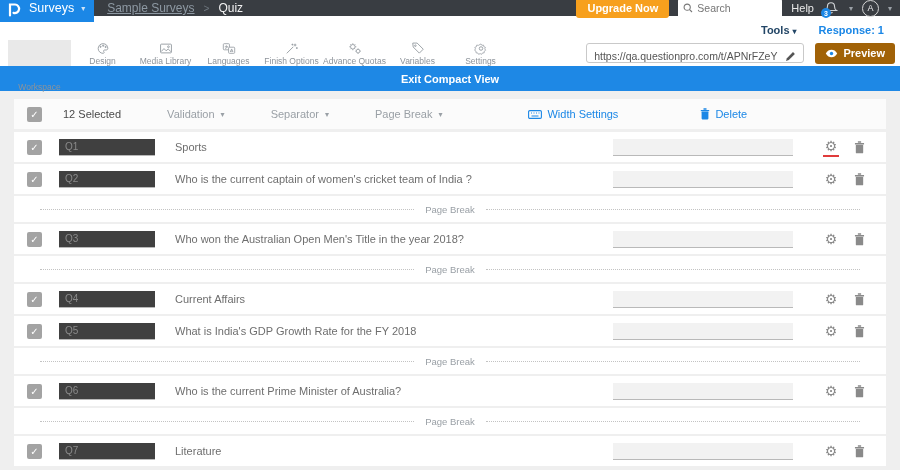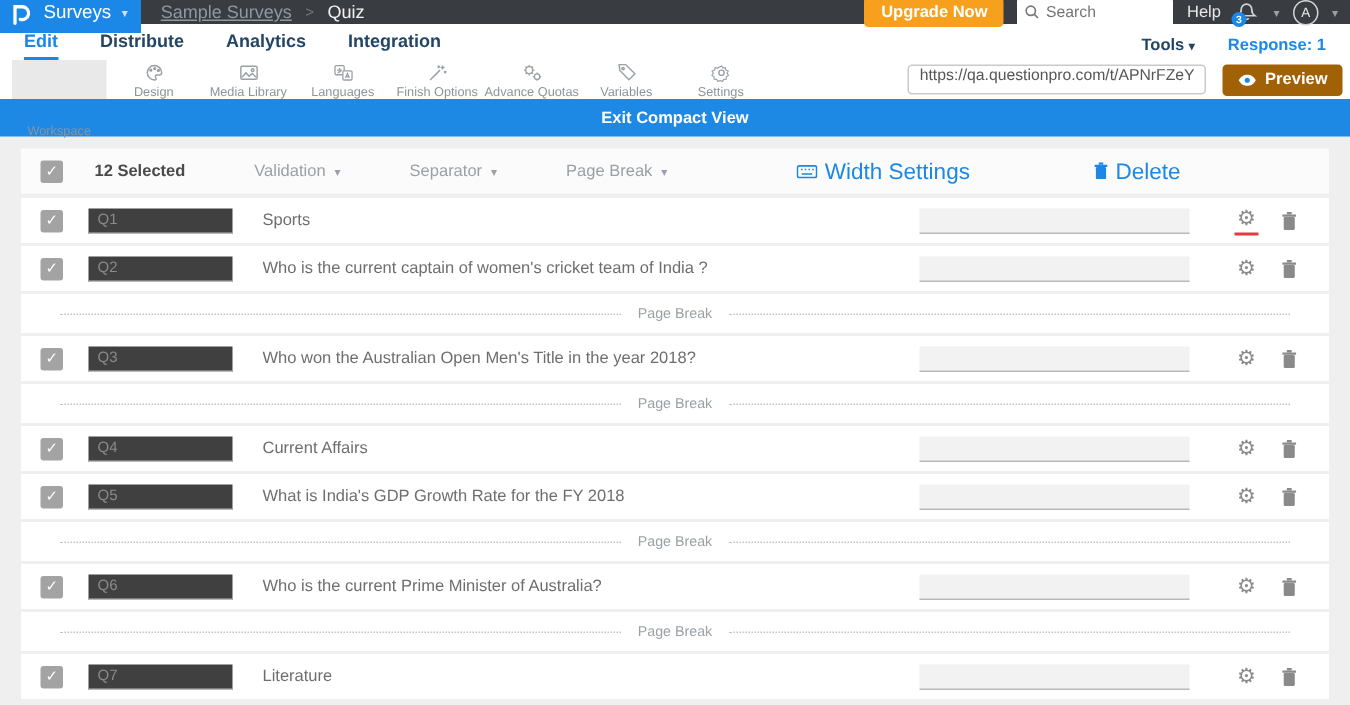--- a/index.html
+++ b/index.html
@@ -45,43 +45,43 @@
 
   
   .icon-toolbar { height:26px; background:#fff; display:flex; align-items:stretch; padding-left:8px; }
   .tool-item { width:63px; display:flex; flex-direction:column; align-items:center;
     justify-content:flex-start; padding-top:2px; gap:1px; cursor:pointer; }
   .tool-item.active { background:#e9e9e9;gap:40px; }
   .tool-item svg { width:14px; height:13px; }
   .tool-label { font-size:8.5px; color:#8d939a; white-space:nowrap; }
   .toolbar-right { margin-left:auto; display:flex; align-items:center; gap:11px; padding-right:5px; }
   .url-box { border:1px solid #c9c9c9; border-radius:3px; height:20px; display:flex;
-    align-items:flex-end; background:#fff; padding:0 7px; gap:8px;flex-direction:column; }
+    align-items:flex-end; background:#fff; padding:0 7px; gap:8px; }
   .url-text { font-size:10.5px; color:#555; white-space:nowrap; }
   .preview-btn { background:#a16207; border:none; color:#fff; border-radius:3px; height:21px;
     padding:0 10px; font-size:11px; font-weight:bold; display:flex; align-items:center;
     gap:5px; cursor:pointer; }
 
   
   .compact-bar { height:25px; background:#1e88e5; display:flex; align-items:center;
     justify-content:center; cursor:pointer; }
   .compact-label { color:#fff; font-size:11px; font-weight:bold; }
 
   
   .content { padding:8px 14px 0 14px; }
   .checkbox { width:15px; height:15px; min-width:15px; background:#a3a3a3; border-radius:2px;
     color:#fff; font-size:10px; display:flex; align-items:center; justify-content:center;
     cursor:pointer; }
 
   .selection-bar { background:#fbfbfb; height:30px; display:flex; align-items:center;
     padding:0 13px; margin-bottom:3px; }
-  .sel-count { font-size:11px; font-weight:bold; color:#4a4a4a; margin-left:21px; }
+  .sel-count { font-size:11px; font-weight:normal; color:#4a4a4a; margin-left:21px; }
   .sel-dd { font-size:11px; color:#9aa0a6; margin-left:46px; cursor:pointer; display:flex;
     align-items:center; gap:6px; }
-  .sel-action { font-size:15px; color:#1b87e6; margin-left:42px; cursor:pointer; display:flex;
+  .sel-action { font-size:11px; color:#1b87e6; margin-left:42px; cursor:pointer; display:flex;
     align-items:center; gap:5px;padding-left:44px; }
 
   .q-row { background:#fff; height:30px; display:flex; align-items:center; padding:0 13px;
     margin-bottom:2px; }
   .q-code-input { width:96px; height:17px; background:#404040; border:none;
     border-bottom:1px solid #b9b9b9; font-size:10px; color:#8a8a8a; padding:0 6px;
     margin-left:17px; outline:none; font-family:"Liberation Sans", sans-serif; }
   .q-text { margin-left:20px; font-size:11px; color:#6e6e6e; white-space:nowrap; overflow:hidden; }
   .q-answer-input { margin-left:auto; width:180px; height:17px; background:#f2f2f2; border:none;
     border-bottom:1px solid #b9b9b9; outline:none; }
@@ -128,26 +128,20 @@
       </svg>
       <span class="badge">3</span>
     </div>
     <span class="caret dark">▾</span>
     <div class="avatar">A</div>
     <span class="caret dark">▾</span>
   </div>
 </div>
 
 <div class="navrow">
-  <div class="nav-tabs">
-      <span class="nav-tab active">Edit</span>
-      <span class="nav-tab">Distribute</span>
-      <span class="nav-tab">Analytics</span>
-      <span class="nav-tab">Integration</span>
-    </div>
   <div class="nav-right">
     <span class="tools-label">
       <span>Tools</span> <span class="caret dark" style="color:#234666;">▾</span>
     </span>
     <span class="response-label">Response: 1</span>
   </div>
 </div>
 
 <div class="icon-toolbar">
   <div class="tool-item active">

